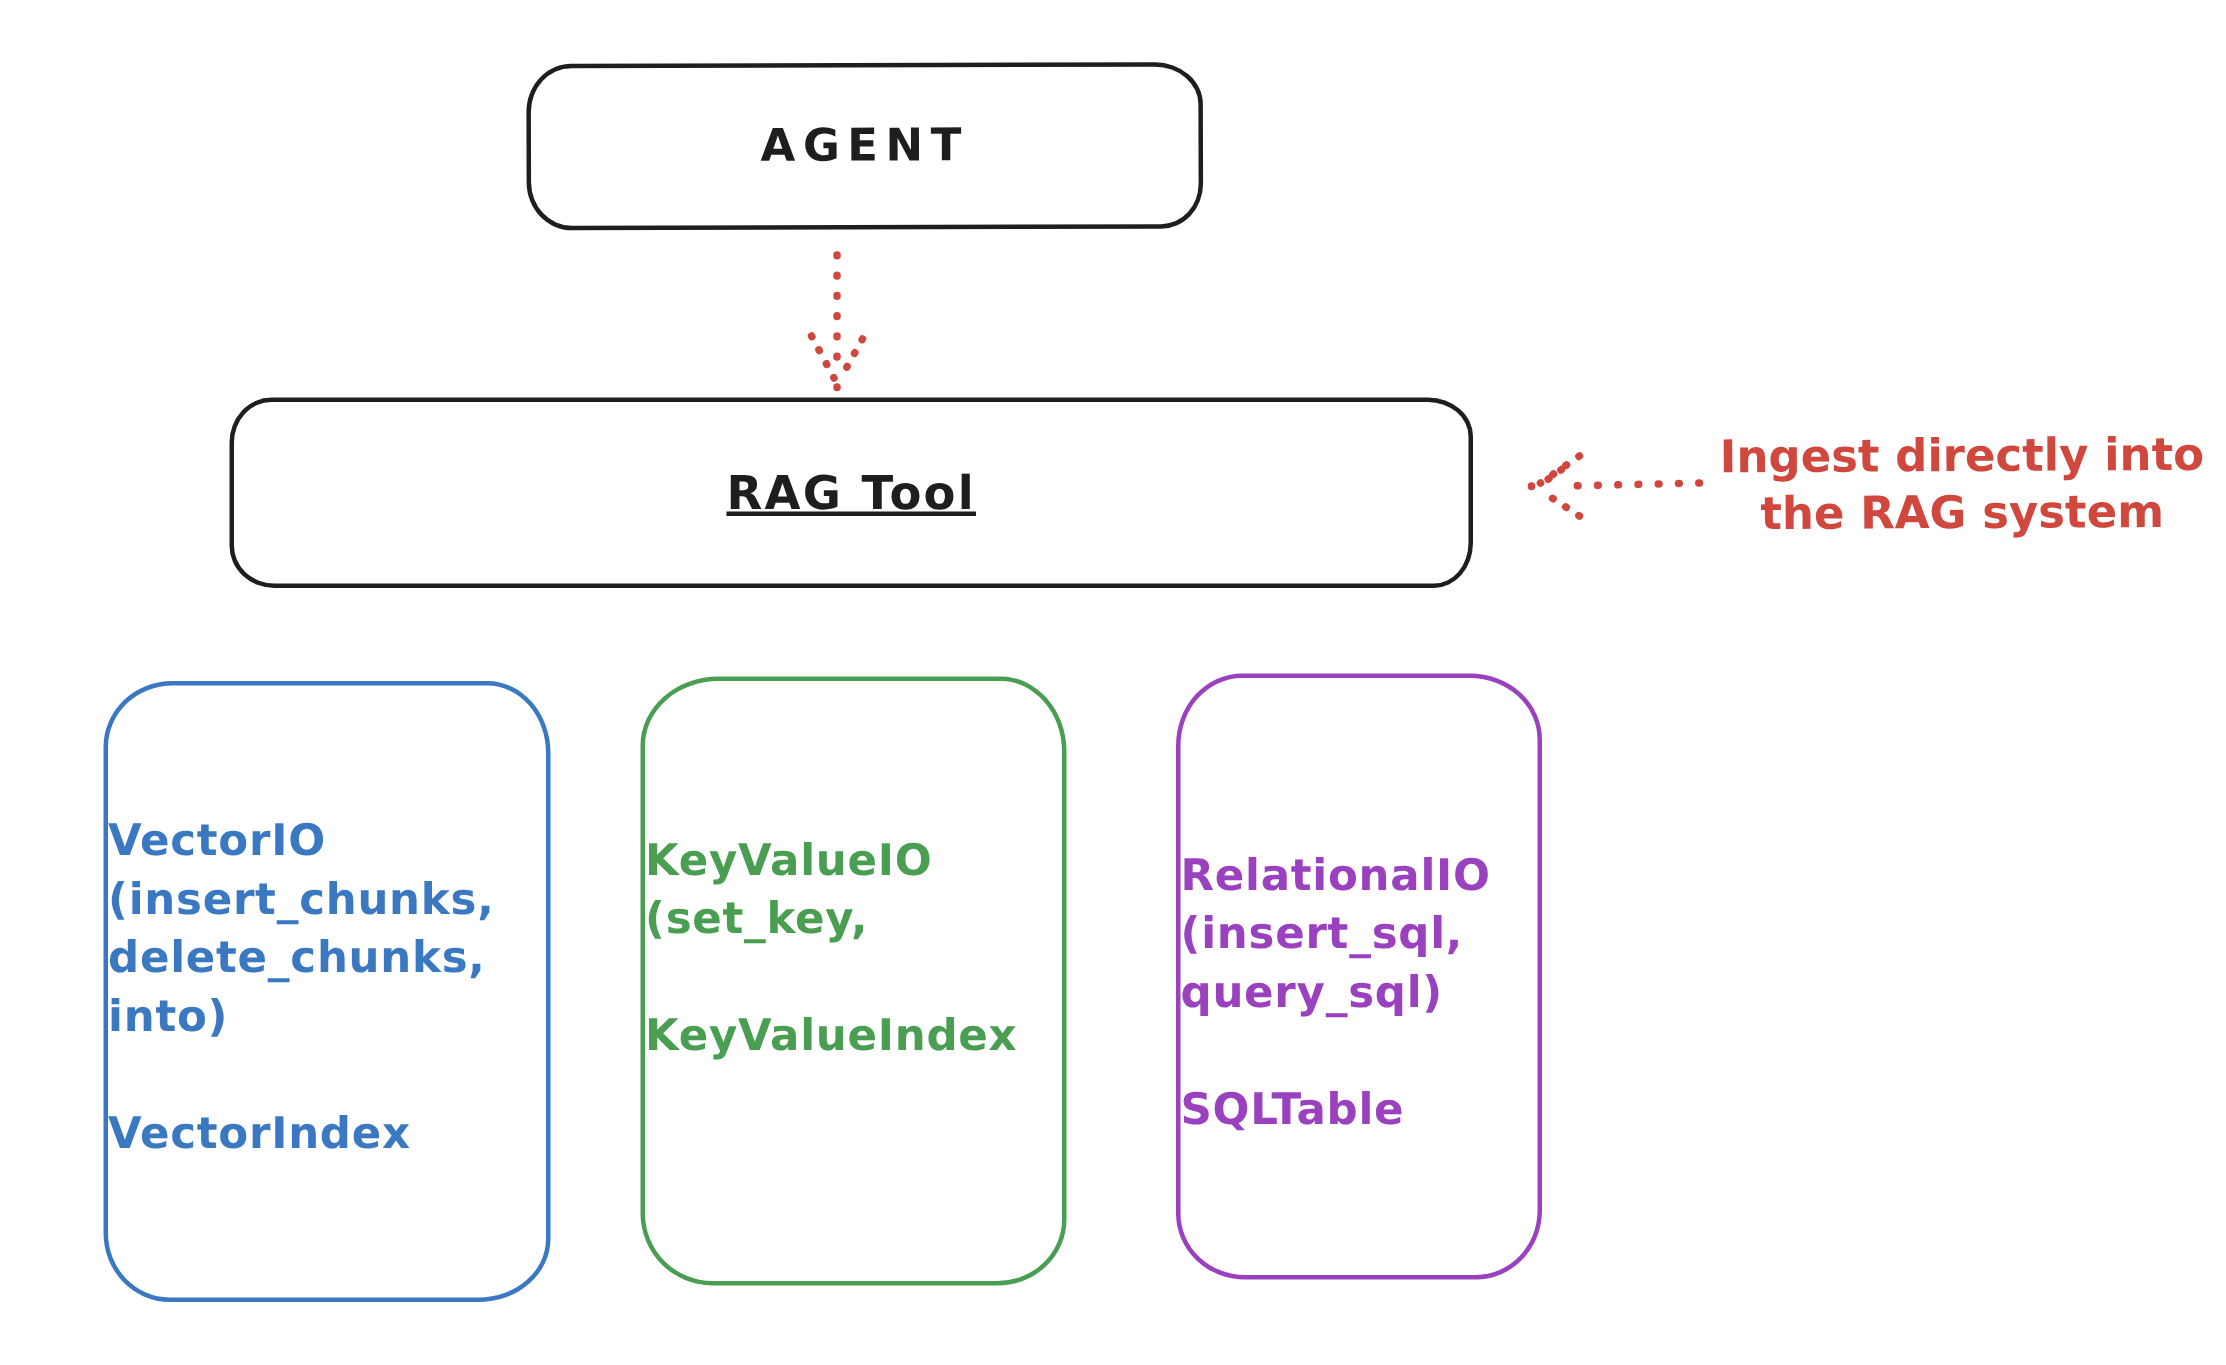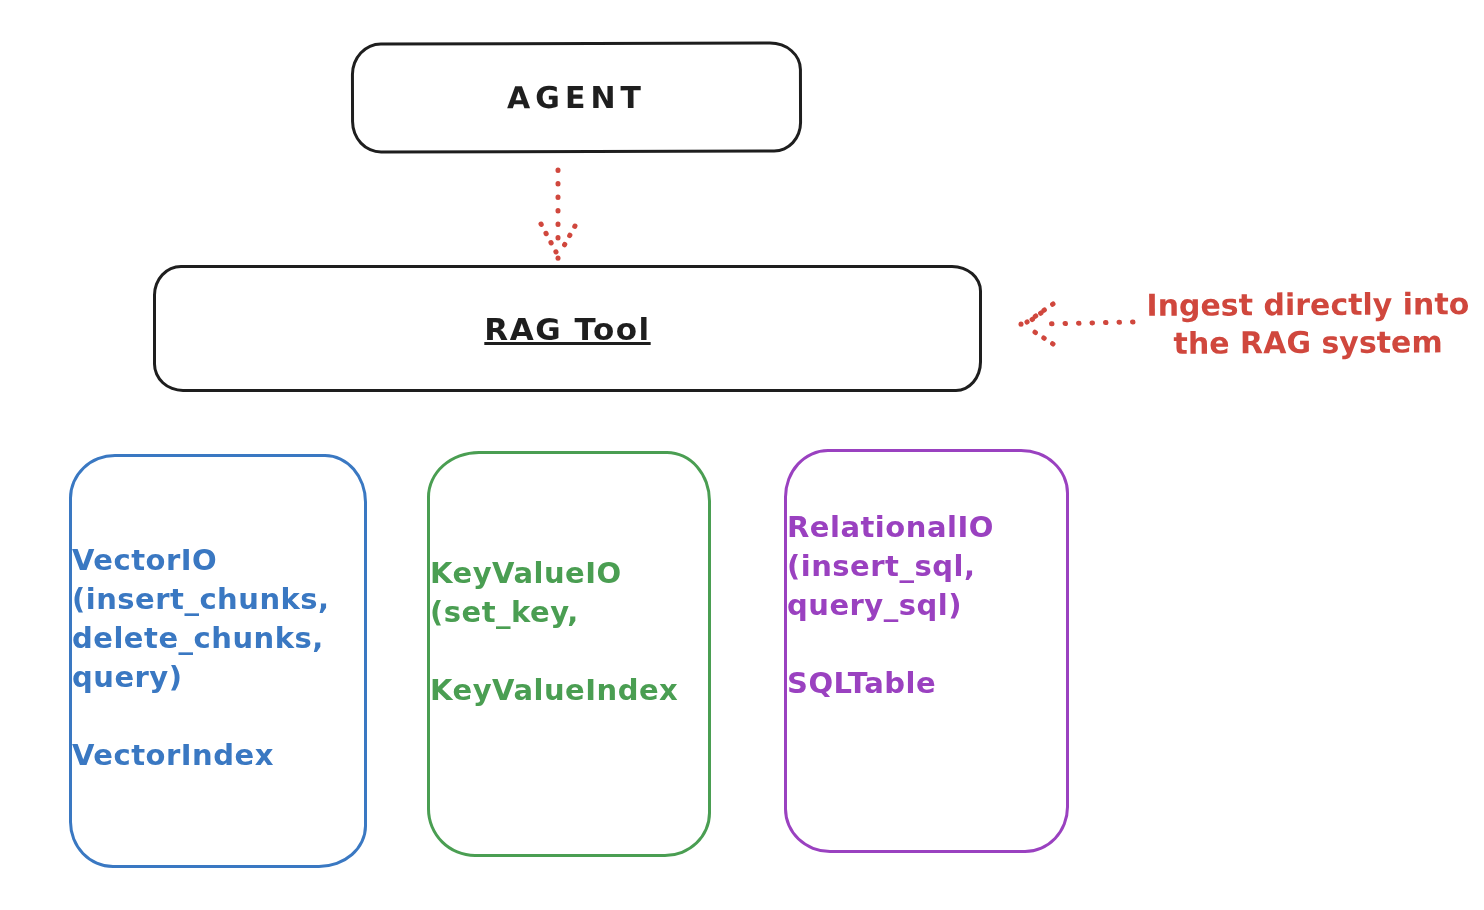--- a/index.html
+++ b/index.html
@@ -71,24 +71,24 @@
   #keyvalue-io-node {
     left: 427px; top: 451px;
     width: 284px; height: 406px;
     color: var(--green, #4a9e52);
     border-color: var(--green, #4a9e52);
     padding-top: 100px;
     border-radius: 52px 44px 46px 48px / 46px 50px 44px 48px;
   }
   #relational-io-node {
     left: 784px; top: 449px;
-    width: 285px; height: 404px;
+    width: 244px; height: 404px;
     color: var(--purple, #9a41c0);
     border-color: var(--purple, #9a41c0);
-    padding-top: 56px;
+    padding-top: 112px;
     border-radius: 44px 48px 44px 46px / 48px 44px 46px 44px;
   }
 
   
   #ingest-annotation {
     position: absolute;
     left: 1136px; top: 286px;
     width: 344px;
     text-align: center;
     color: var(--red, #d0473d);
@@ -148,21 +148,21 @@
 
   <div id="ingest-annotation">
     <span class="line">Ingest directly into</span>
     <span class="line">the RAG system</span>
   </div>
 
   <div class="store" id="vector-io-node">
     <span class="line">VectorIO</span>
     <span class="line">(insert_chunks,</span>
     <span class="line">delete_chunks,</span>
-    <span class="line">query)</span>
+    <span class="line">into)</span>
     <span class="index-label">VectorIndex</span>
   </div>
 
   <div class="store" id="keyvalue-io-node">
     <span class="line">KeyValueIO</span>
     <span class="line">(set_key,</span>
     <span class="index-label">KeyValueIndex</span>
   </div>
 
   <div class="store" id="relational-io-node">

